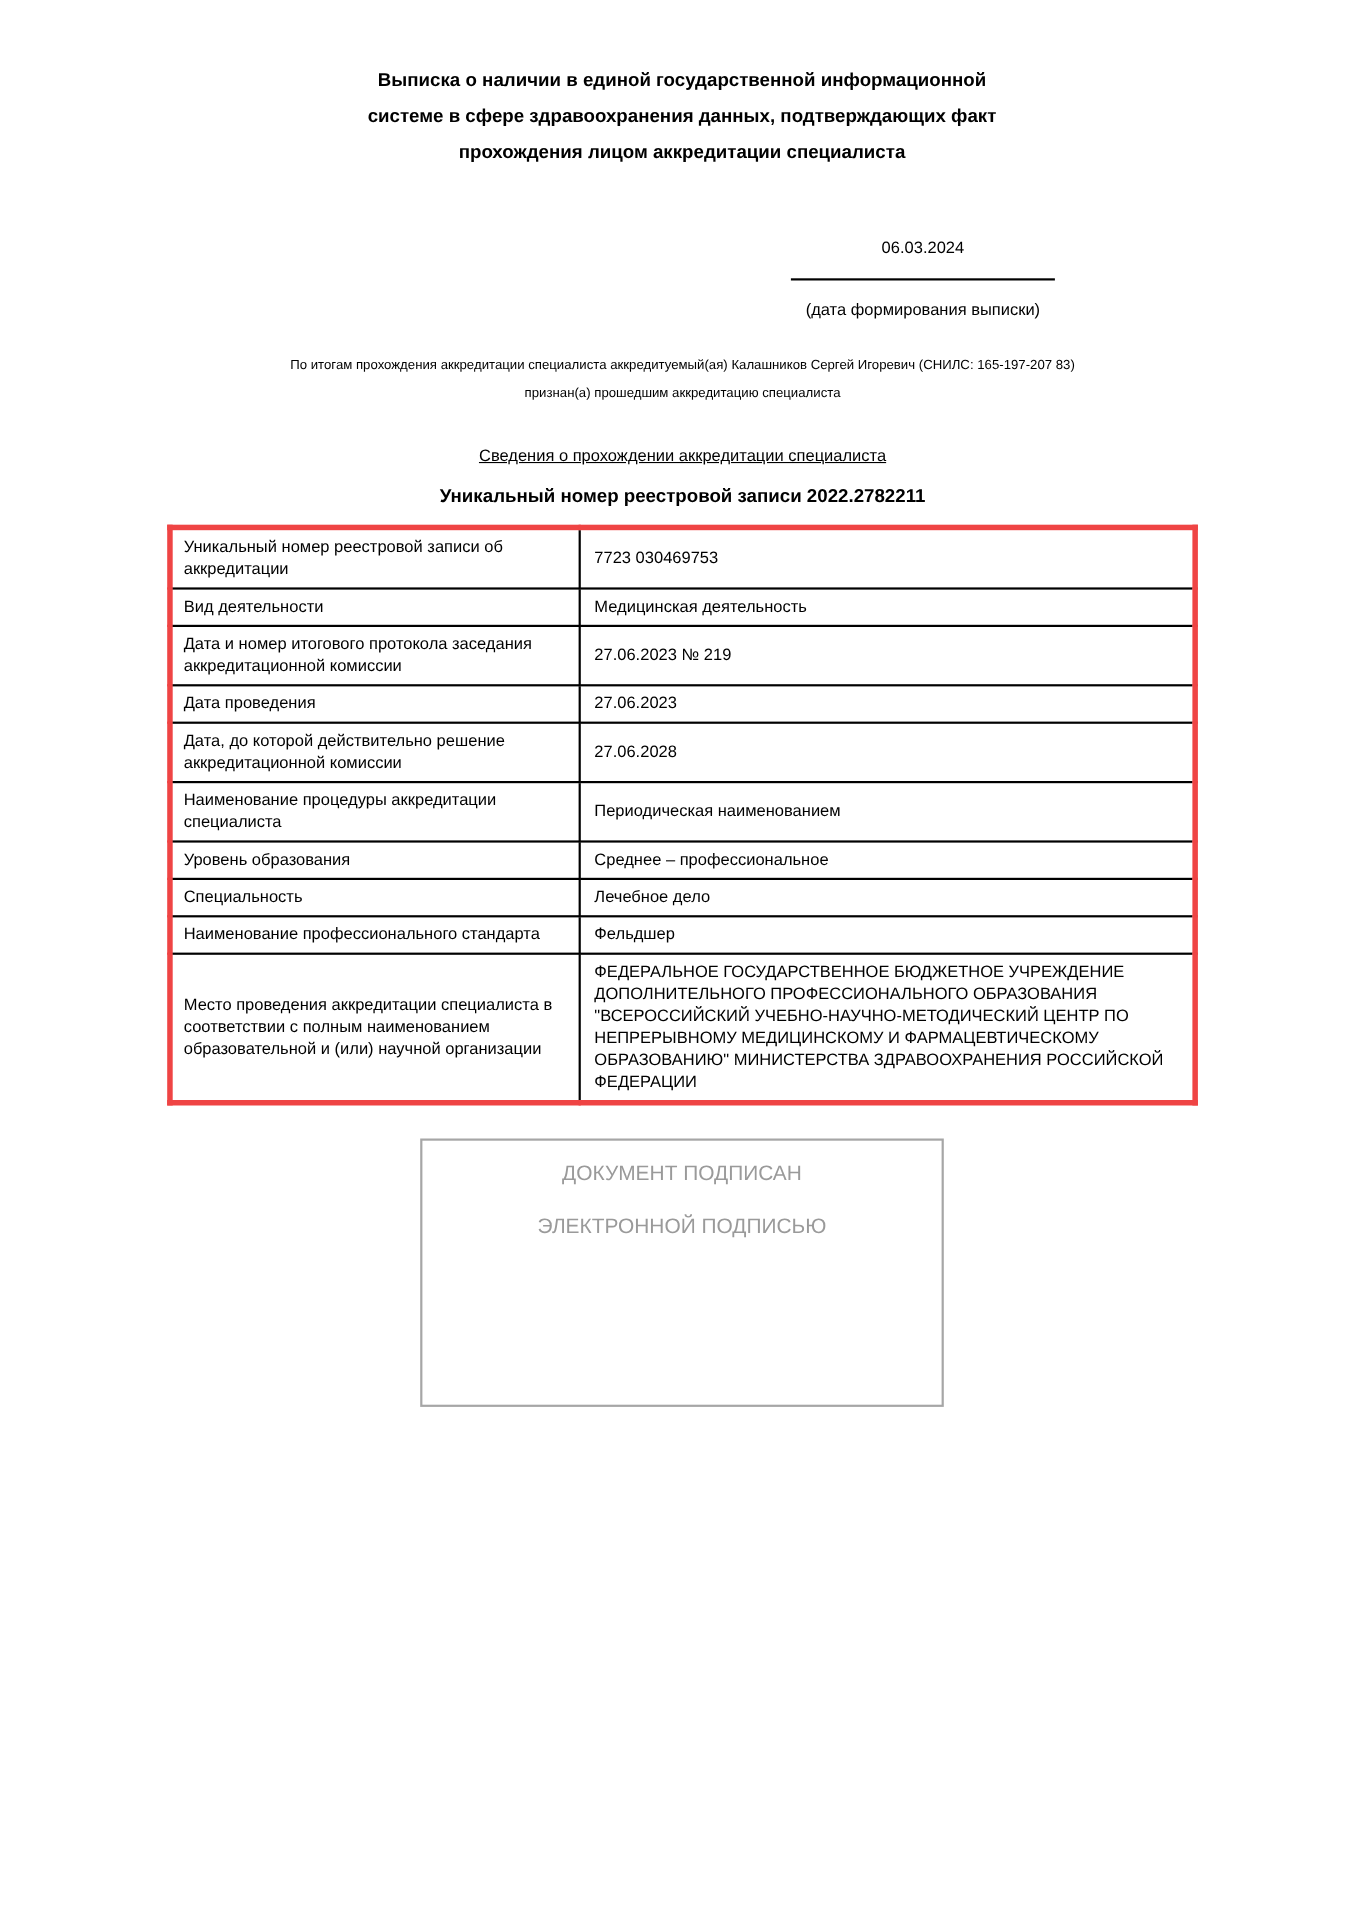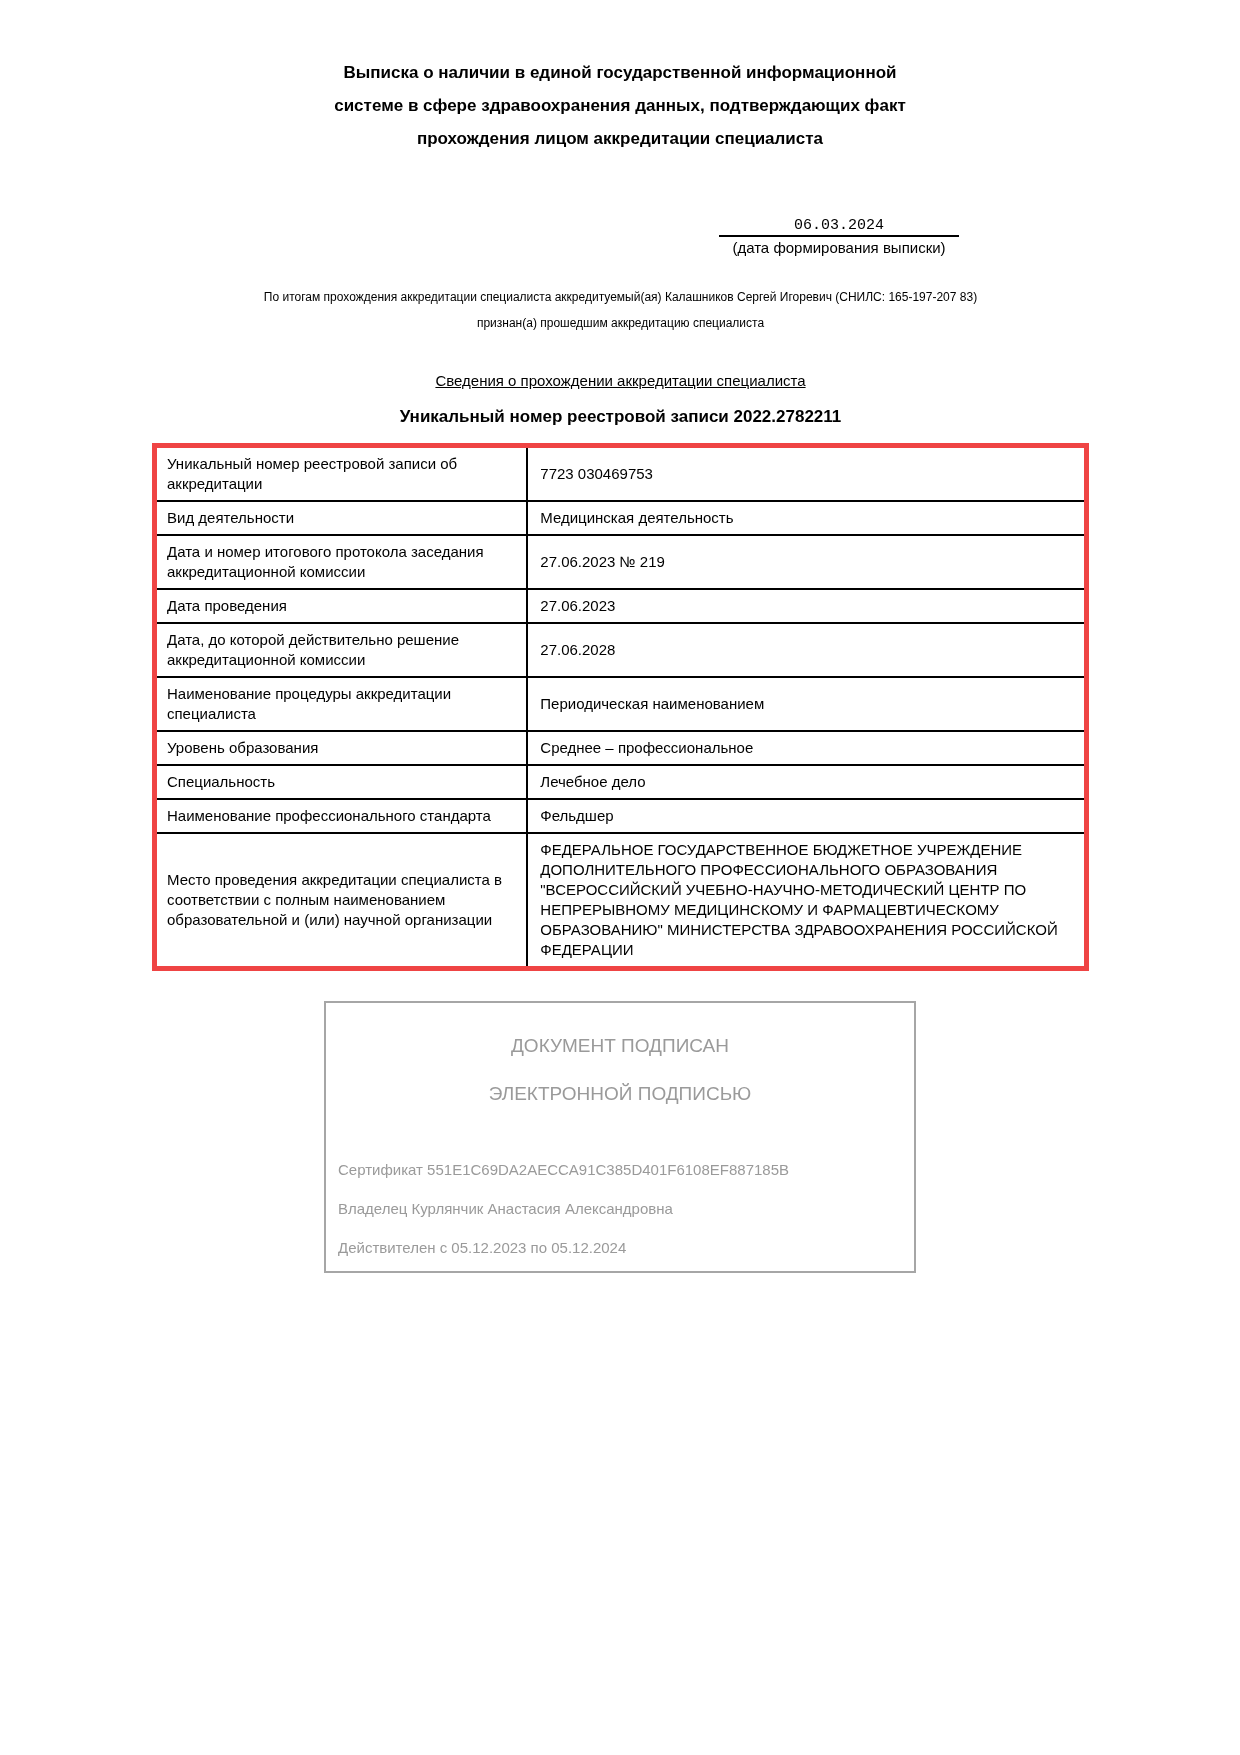--- a/index.html
+++ b/index.html
@@ -28,24 +28,23 @@
   .date-block {
     margin-top: 62px;
     margin-left: auto;
     margin-right: 275px;
     width: 252px;
     font-size: 15px;
     text-align: center;
   }
   .date-value {
     display: block;
-    margin: 0 6px;
-    padding-bottom: 1px;
+    margin: 16px 6px;
+    padding-bottom: 19px;
     border-bottom: 2px solid #000;
-    font-family: Liberation Mono, monospace;
   }
   .date-caption { display: block; padding-top: 2px; }
 
   
   .intro {
     margin-top: 28px;
     text-align: center;
     font-size: 12px;
     line-height: 26px;
   }
@@ -76,25 +75,25 @@
     border: 2px solid #000;
     vertical-align: middle;
     padding: 6px 10px;
     line-height: 20px;
   }
   table.acc-table td.label-cell { width: 40%; }
   table.acc-table td.value-cell { width: 60%; padding-left: 12px; }
 
   
   .sig-box {
-    width: 592px;
+    width: 476px;
     margin: 30px auto 0 auto;
     border: 2px solid #a6a6a6;
     color: #9a9a9a;
-    padding: 28px 12px 14px 12px;
+    padding: 16px 12px 14px 12px;
     min-height: 244px;
   }
   .sig-head {
     text-align: center;
     font-size: 19px;
     line-height: 22px;
   }
   .sig-head.first { margin-top: 4px; }
   .sig-head.second { margin-top: 26px; }
   .sig-details { margin-top: 56px; font-size: 15px; }
@@ -167,20 +166,15 @@
             <td class="label-cell">Место проведения аккредитации специалиста в соответствии с полным наименованием образовательной и (или) научной организации</td>
             <td class="value-cell">ФЕДЕРАЛЬНОЕ ГОСУДАРСТВЕННОЕ БЮДЖЕТНОЕ УЧРЕЖДЕНИЕ ДОПОЛНИТЕЛЬНОГО ПРОФЕССИОНАЛЬНОГО ОБРАЗОВАНИЯ "ВСЕРОССИЙСКИЙ УЧЕБНО-НАУЧНО-МЕТОДИЧЕСКИЙ ЦЕНТР ПО НЕПРЕРЫВНОМУ МЕДИЦИНСКОМУ И ФАРМАЦЕВТИЧЕСКОМУ ОБРАЗОВАНИЮ" МИНИСТЕРСТВА ЗДРАВООХРАНЕНИЯ РОССИЙСКОЙ ФЕДЕРАЦИИ</td>
           </tr>
         </tbody>
     </table>
   </div>
 
   <div class="sig-box" style="border-color: rgb(166, 166, 166); color: rgb(154, 154, 154);">
     <div class="sig-head first">ДОКУМЕНТ ПОДПИСАН</div>
     <div class="sig-head second">ЭЛЕКТРОННОЙ ПОДПИСЬЮ</div>
-    <div class="sig-details">
-      <div>Сертификат 551E1C69DA2AECCA91C385D401F6108EF887185B</div>
-      <div>Владелец Курлянчик Анастасия Александровна</div>
-      <div>Действителен с 05.12.2023 по 05.12.2024</div>
-    </div>
   </div>
 
 </div>
 
 </body></html>

